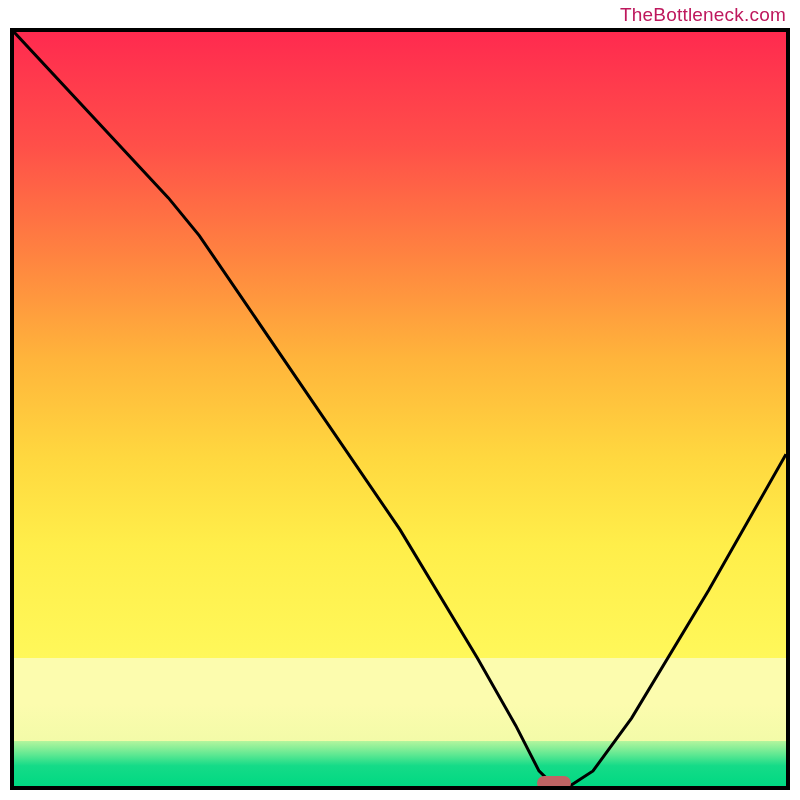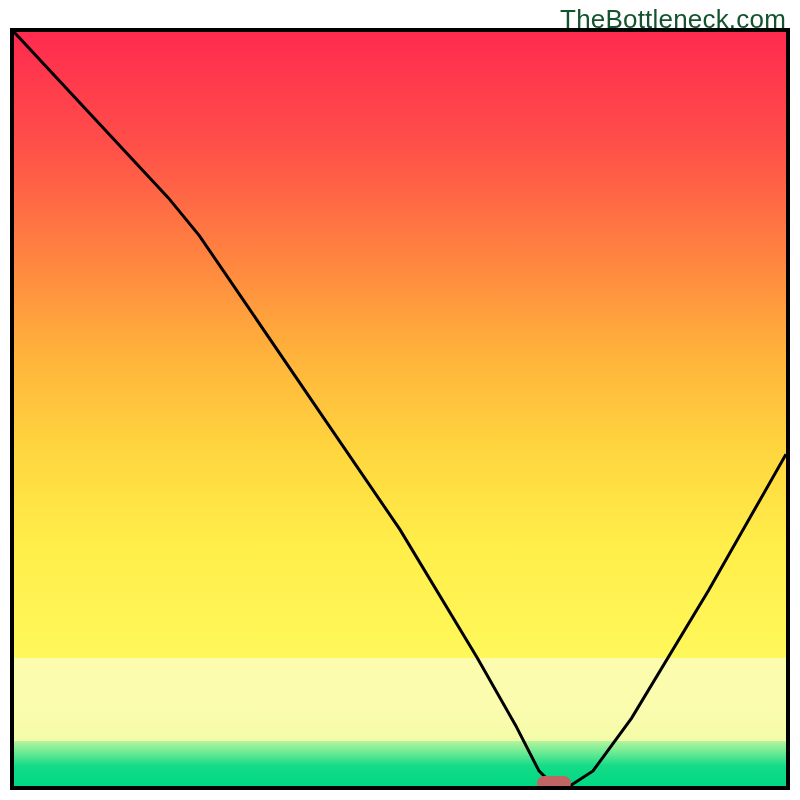--- a/index.html
+++ b/index.html
@@ -68,23 +68,23 @@
     position: absolute;
     width: 34px;
     height: 14px;
     background: #c06464;
     border-radius: 8px;
   }
   .watermark {
     position: absolute;
     top: 4px;
     right: 14px;
-    font-size: 26px;
+    font-size: 19px;
     font-weight: 500;
-    color: #14532d;
+    color: #be185d;
     letter-spacing: 0.2px;
   }
 </style>
 </head>
 <body>
 
 <div class="watermark">TheBottleneck.com</div>
 
 <div class="frame">
 

